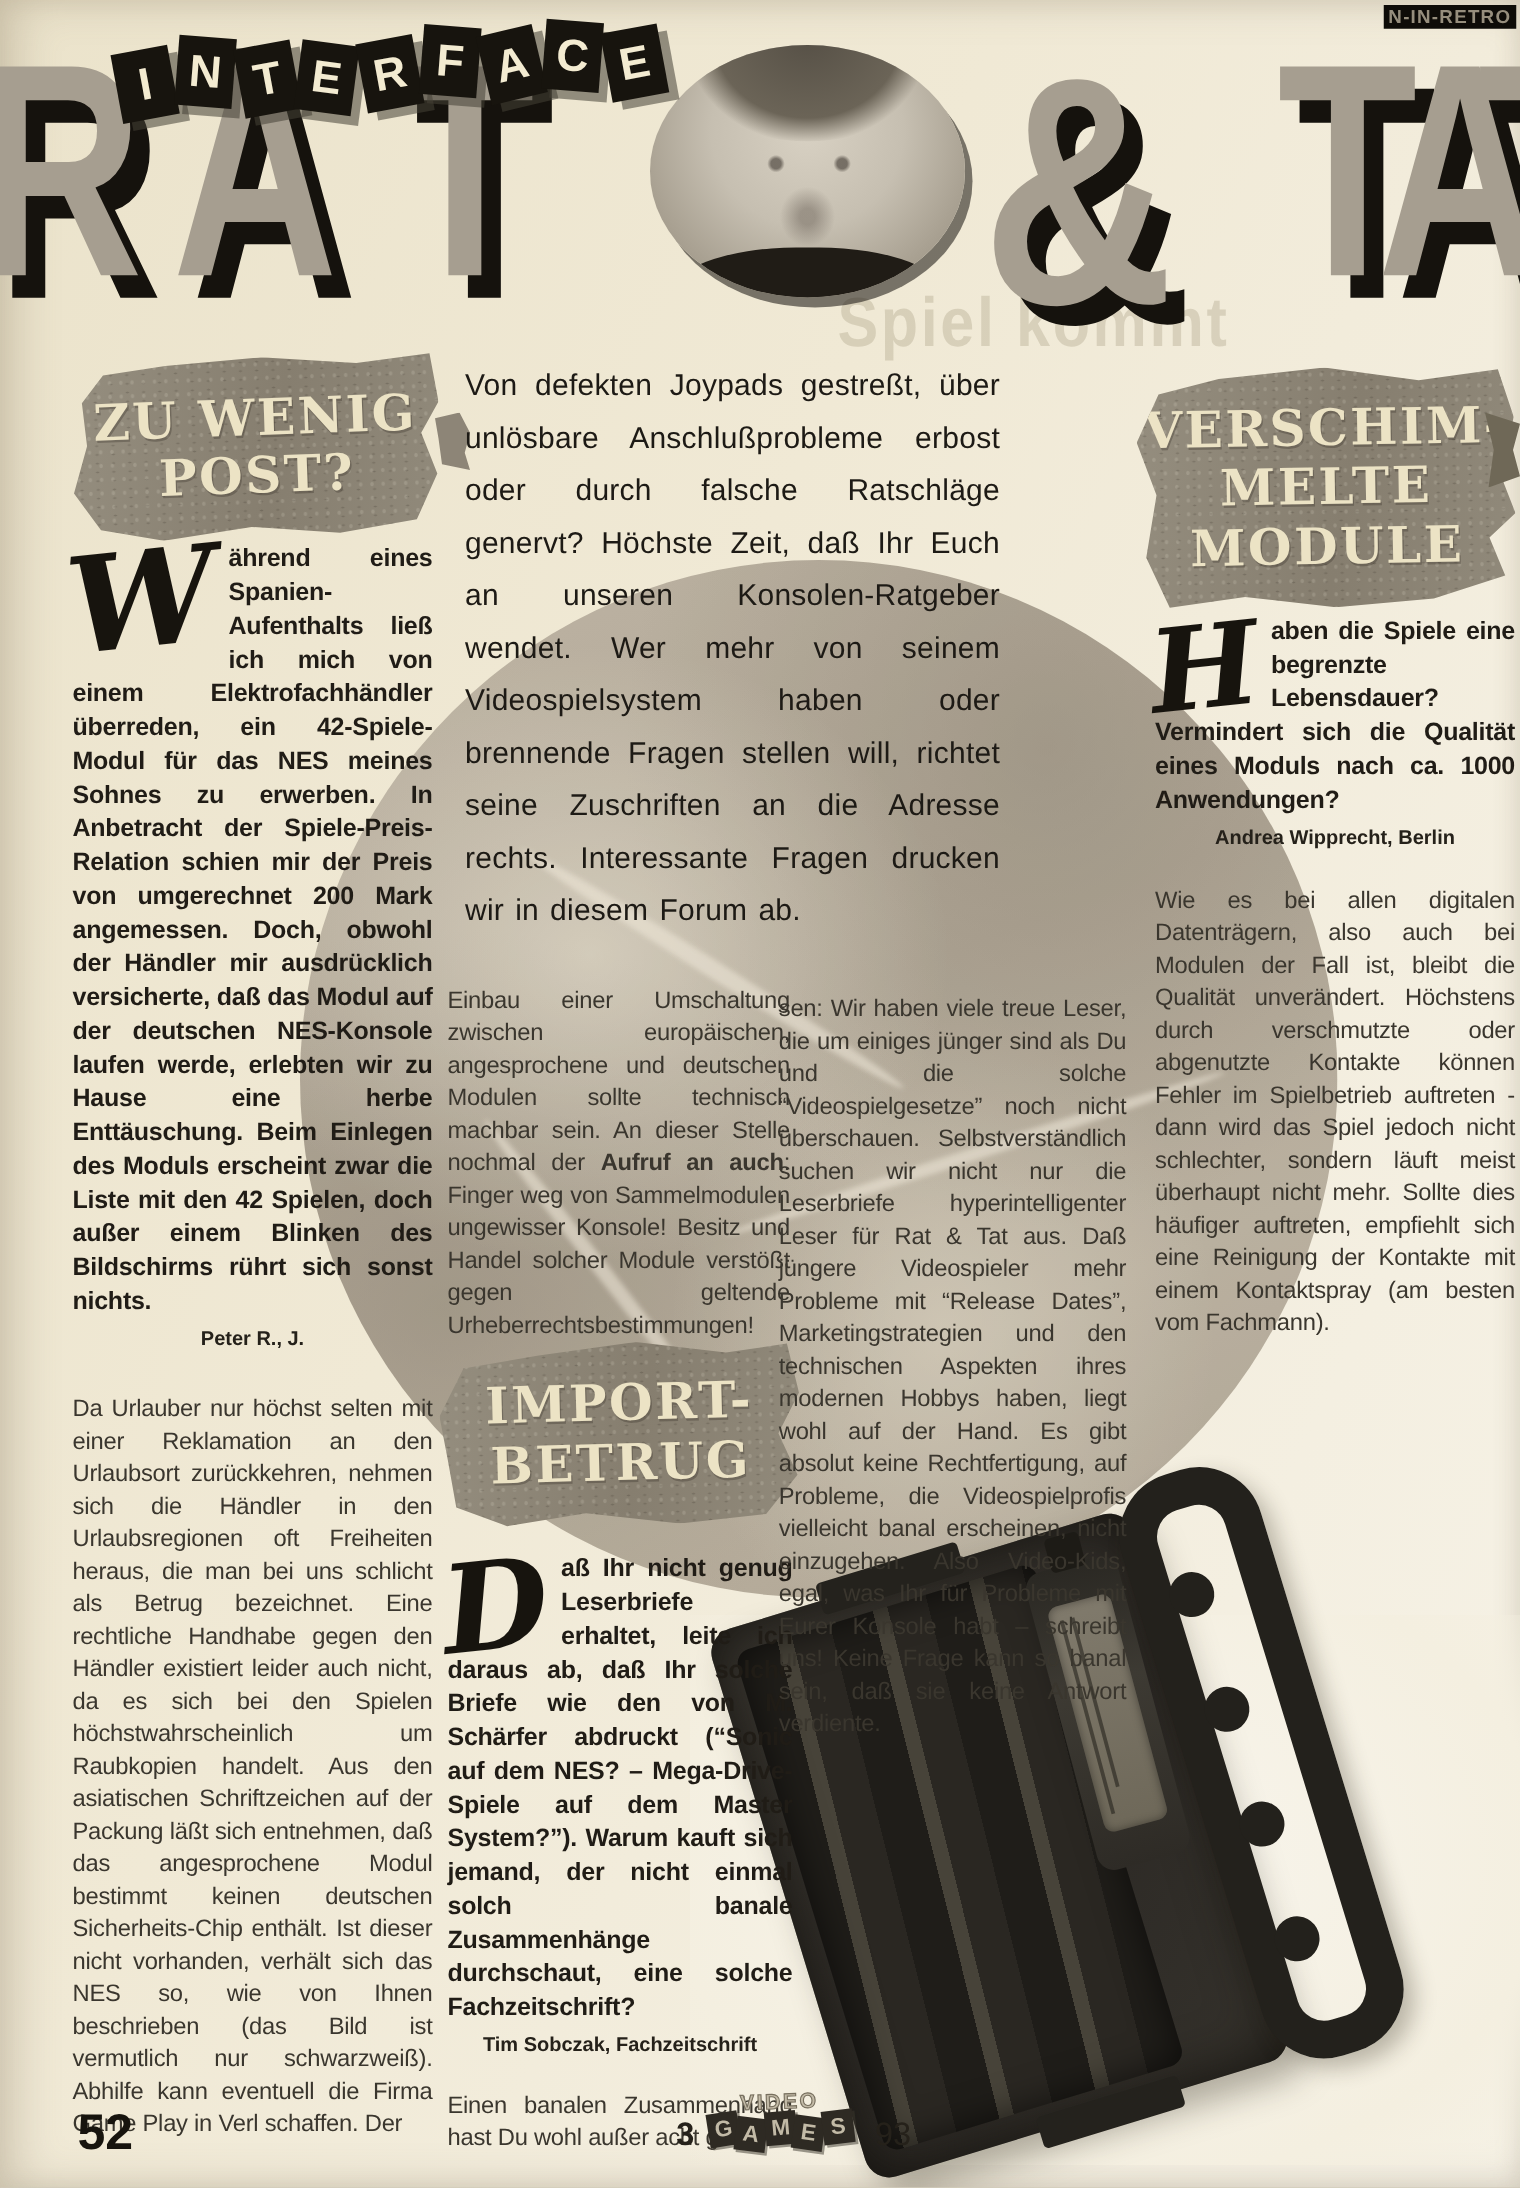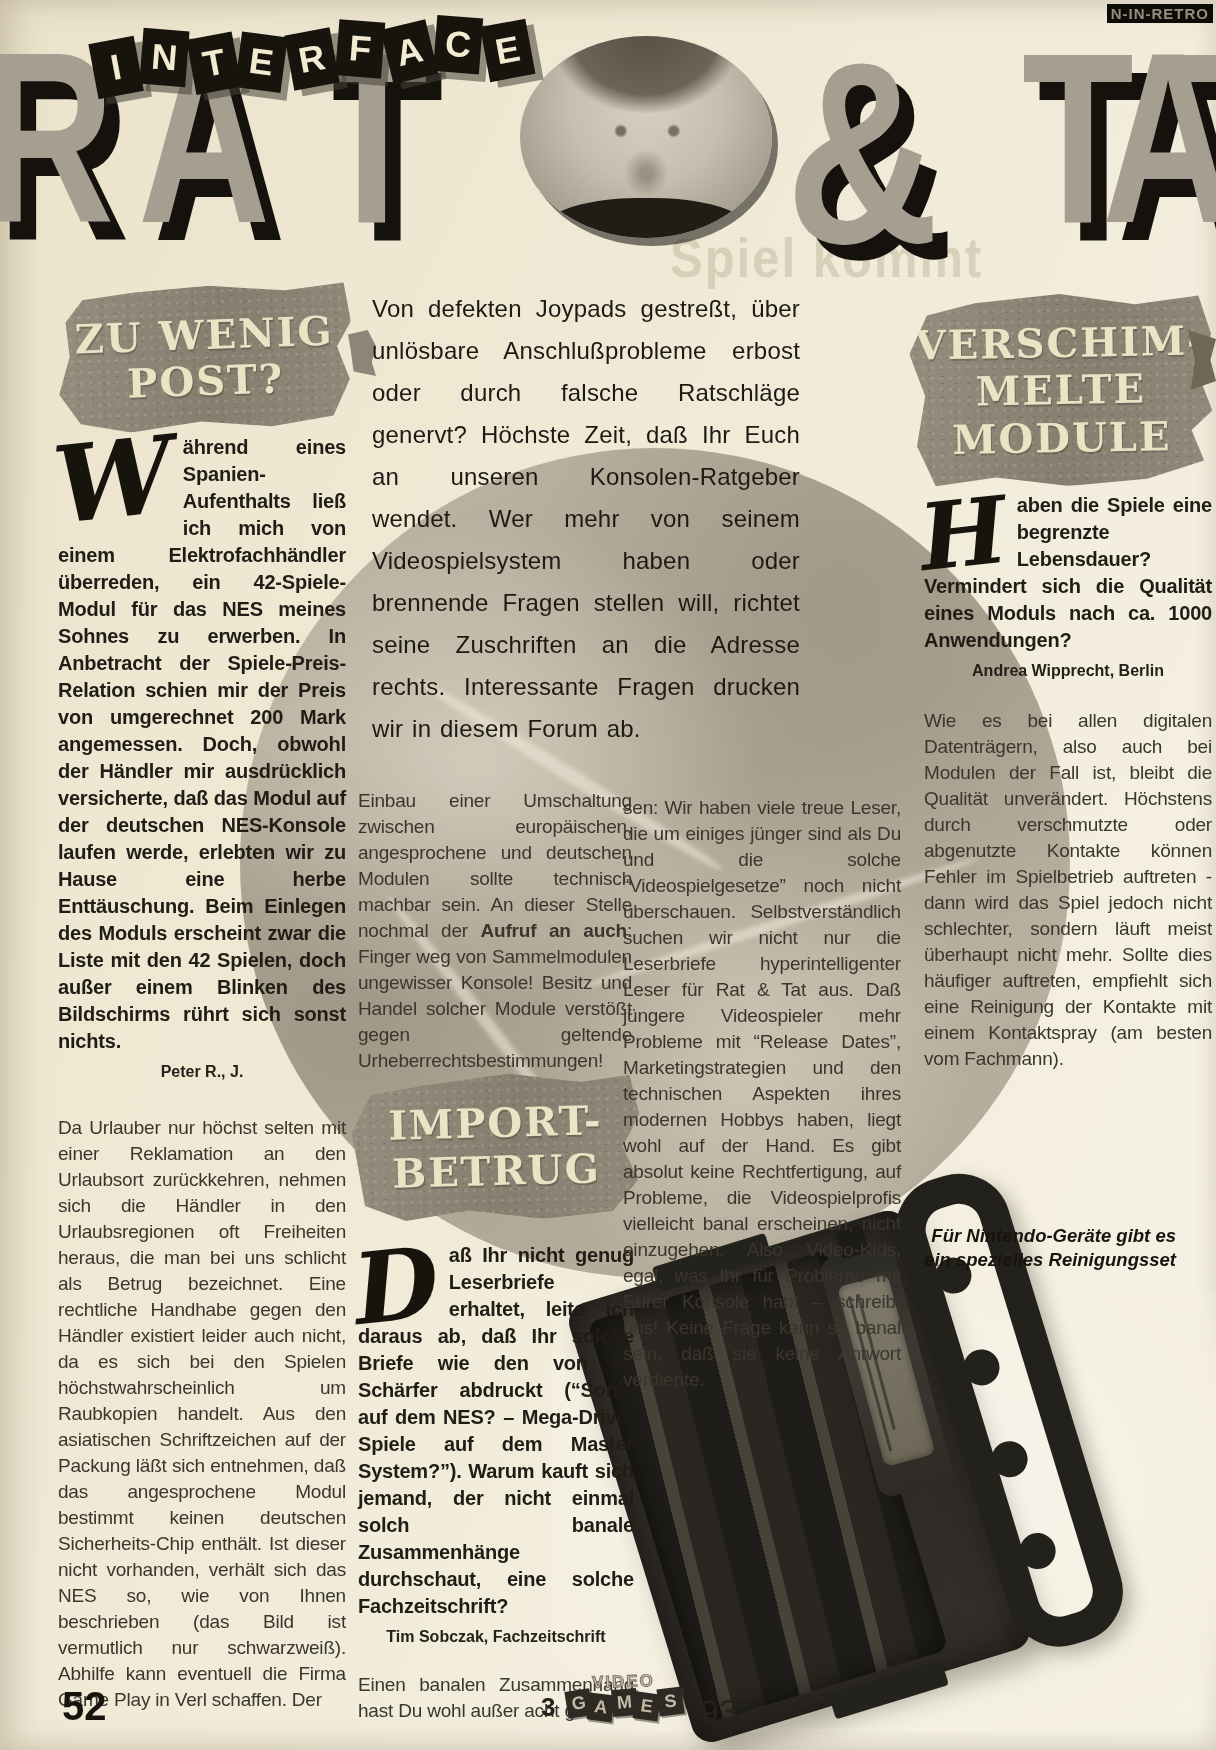--- a/index.html
+++ b/index.html
@@ -162,21 +162,21 @@
   .kit-spray-label i{display:block;width:3px;height:160px;background:rgba(30,27,22,.55);margin:12px 0 0 8px;float:left;}
   .kit-spray-label i+i{margin-left:6px;height:140px;}
   .kit-nozzle{position:absolute;left:24px;top:-24px;width:28px;height:28px;background:#1d1b16;border-radius:4px;}
   .caption{
     position:absolute;left:900px;top:1224px;width:276px;z-index:3;
     font-weight:700;font-style:italic;font-size:18.5px;line-height:1.3;text-align:right;color:#17140e;
   }
   
   .pageno{position:absolute;left:62px;top:1684px;font-size:40px;font-weight:800;color:#17140e;z-index:3;}
   .f-issue{position:absolute;left:541px;top:1692px;font-size:26px;font-weight:700;color:#25211a;z-index:3;}
-  .f-year{position:absolute;left:700px;top:1692px;font-size:34px;font-weight:400;color:#25211a;z-index:3;}
+  .f-year{position:absolute;left:700px;top:1692px;font-size:26px;font-weight:400;color:#25211a;z-index:3;}
   .f-video{
     position:absolute;left:592px;top:1672px;z-index:3;font-size:17px;font-weight:800;letter-spacing:2px;
     color:#c3bba8;-webkit-text-stroke:.9px #776f5e;transform:rotate(-2deg);
   }
   .games-logo{position:absolute;left:566px;top:1688px;display:flex;z-index:4;}
   .gblock{
     width:25px;height:27px;margin-right:-2px;background:#2e2a23;color:#c2baa6;
     font-size:18px;font-weight:800;display:flex;align-items:center;justify-content:center;
     box-shadow:2px 2px 0 rgba(60,55,45,.5);
   }
@@ -269,21 +269,20 @@
   <div class="tail"></div>
 
   <div class="col" style="left:924px;top:492px;width:288px;">
     <p class="para-bold" style="margin:0;">
       <span class="dropcap" style="font-size:92px;line-height:68px;">H</span><span>aben die Spiele eine begrenzte Lebensdauer? Vermindert sich die Qualität eines Moduls nach ca. 1000 Anwendungen?</span>
     </p>
     <div class="sig">Andrea Wipprecht, Berlin</div>
     <p class="para-reg" style="margin:28px 0 0 0;">Wie es bei allen digitalen Datenträgern, also auch bei Modulen der Fall ist, bleibt die Qualität unverändert. Höchstens durch verschmutzte oder abgenutzte Kontakte können Fehler im Spielbetrieb auftreten - dann wird das Spiel jedoch nicht schlechter, sondern läuft meist überhaupt nicht mehr. Sollte dies häufiger auftreten, empfiehlt sich eine Reinigung der Kontakte mit einem Kontaktspray (am besten vom Fachmann).</p>
   </div>
 
-  <div class="caption">Für Nintendo-Geräte gibt es ein spezielles Reinigungsset</div>
 
   <div class="photo-bg"></div>
   <div class="kit">
     <div class="kit-case">
       <div class="kit-grooves"></div>
       <div class="kit-latch-top"></div>
       <div class="kit-latch-bottom"></div>
     </div>
     <div class="kit-handle"></div>
     <div class="kit-grips"></div>

